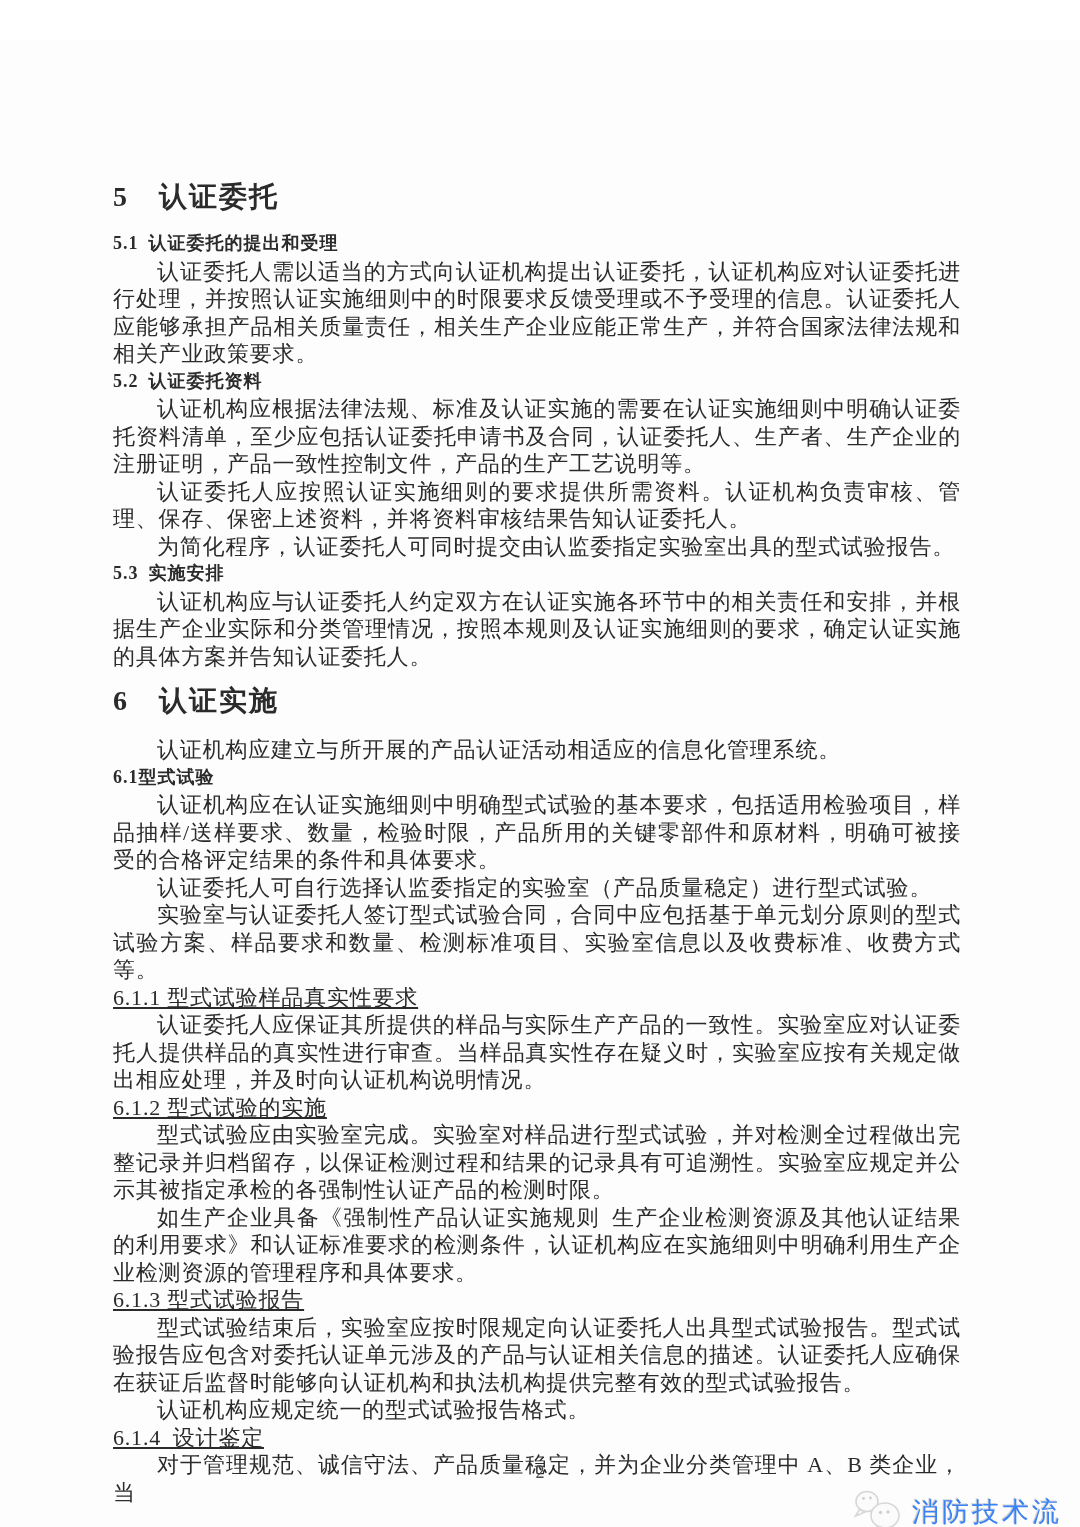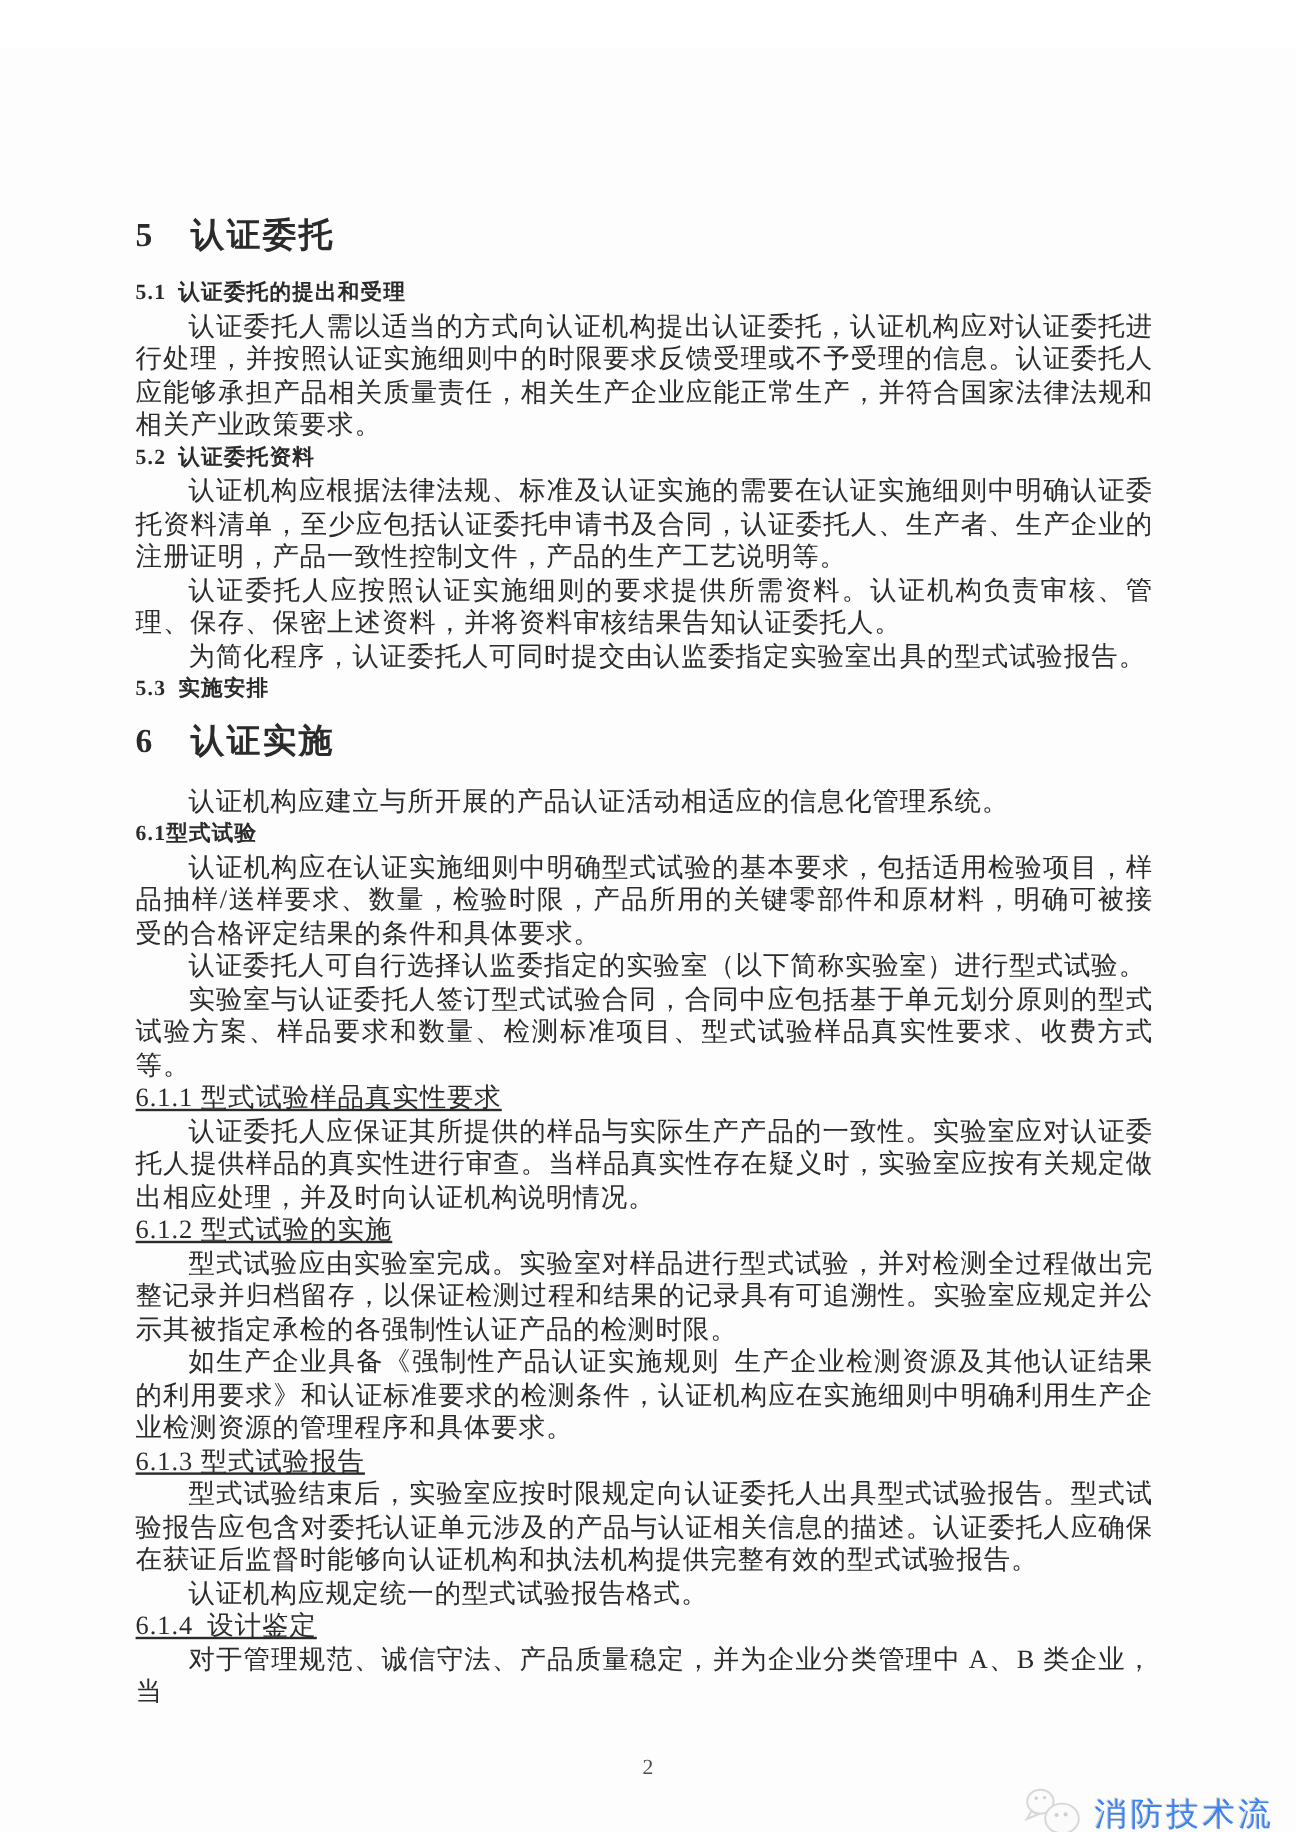--- a/index.html
+++ b/index.html
@@ -90,26 +90,27 @@
   <main class="content">
 
   <h1 class="blk h1">5　认证委托</h1>
       <h2 class="blk h2">5.1 认证委托的提出和受理</h2>
       <p class="blk p">认证委托人需以适当的方式向认证机构提出认证委托，认证机构应对认证委托进行处理，并按照认证实施细则中的时限要求反馈受理或不予受理的信息。认证委托人应能够承担产品相关质量责任，相关生产企业应能正常生产，并符合国家法律法规和相关产业政策要求。</p>
       <h2 class="blk h2">5.2 认证委托资料</h2>
       <p class="blk p">认证机构应根据法律法规、标准及认证实施的需要在认证实施细则中明确认证委托资料清单，至少应包括认证委托申请书及合同，认证委托人、生产者、生产企业的注册证明，产品一致性控制文件，产品的生产工艺说明等。</p>
       <p class="blk p">认证委托人应按照认证实施细则的要求提供所需资料。认证机构负责审核、管理、保存、保密上述资料，并将资料审核结果告知认证委托人。</p>
       <p class="blk p">为简化程序，认证委托人可同时提交由认监委指定实验室出具的型式试验报告。</p>
       <h2 class="blk h2">5.3 实施安排</h2>
+      <p class="blk p">认证机构应与认证委托人约定双方在认证实施各环节中的相关责任和安排，并根据生产企业实际和分类管理情况，按照本规则及认证实施细则的要求，确定认证实施的具体方案并告知认证委托人。</p>
       <h1 class="blk h1">6　认证实施</h1>
       <p class="blk p">认证机构应建立与所开展的产品认证活动相适应的信息化管理系统。</p>
       <h2 class="blk h2">6.1型式试验</h2>
       <p class="blk p">认证机构应在认证实施细则中明确型式试验的基本要求，包括适用检验项目，样品抽样/送样要求、数量，检验时限，产品所用的关键零部件和原材料，明确可被接受的合格评定结果的条件和具体要求。</p>
-      <p class="blk p">认证委托人可自行选择认监委指定的实验室（以下简称实验室）进行型式试验。</p>
-      <p class="blk p">实验室与认证委托人签订型式试验合同，合同中应包括基于单元划分原则的型式试验方案、样品要求和数量、检测标准项目、型式试验样品真实性要求、收费方式等。</p>
+      <p class="blk p">认证委托人可自行选择认监委指定的实验室（产品质量稳定）进行型式试验。</p>
+      <p class="blk p">实验室与认证委托人签订型式试验合同，合同中应包括基于单元划分原则的型式试验方案、样品要求和数量、检测标准项目、实验室信息以及收费标准、收费方式等。</p>
       <h3 class="blk h3">6.1.1 型式试验样品真实性要求</h3>
       <p class="blk p">认证委托人应保证其所提供的样品与实际生产产品的一致性。实验室应对认证委托人提供样品的真实性进行审查。当样品真实性存在疑义时，实验室应按有关规定做出相应处理，并及时向认证机构说明情况。</p>
       <h3 class="blk h3">6.1.2 型式试验的实施</h3>
       <p class="blk p">型式试验应由实验室完成。实验室对样品进行型式试验，并对检测全过程做出完整记录并归档留存，以保证检测过程和结果的记录具有可追溯性。实验室应规定并公示其被指定承检的各强制性认证产品的检测时限。</p>
       <p class="blk p">如生产企业具备《强制性产品认证实施规则 生产企业检测资源及其他认证结果的利用要求》和认证标准要求的检测条件，认证机构应在实施细则中明确利用生产企业检测资源的管理程序和具体要求。</p>
       <h3 class="blk h3">6.1.3 型式试验报告</h3>
       <p class="blk p">型式试验结束后，实验室应按时限规定向认证委托人出具型式试验报告。型式试验报告应包含对委托认证单元涉及的产品与认证相关信息的描述。认证委托人应确保在获证后监督时能够向认证机构和执法机构提供完整有效的型式试验报告。</p>
       <p class="blk p">认证机构应规定统一的型式试验报告格式。</p>
       <h3 class="blk h3">6.1.4 设计鉴定</h3>
       <p class="blk p">对于管理规范、诚信守法、产品质量稳定，并为企业分类管理中 A、B 类企业，当</p>

